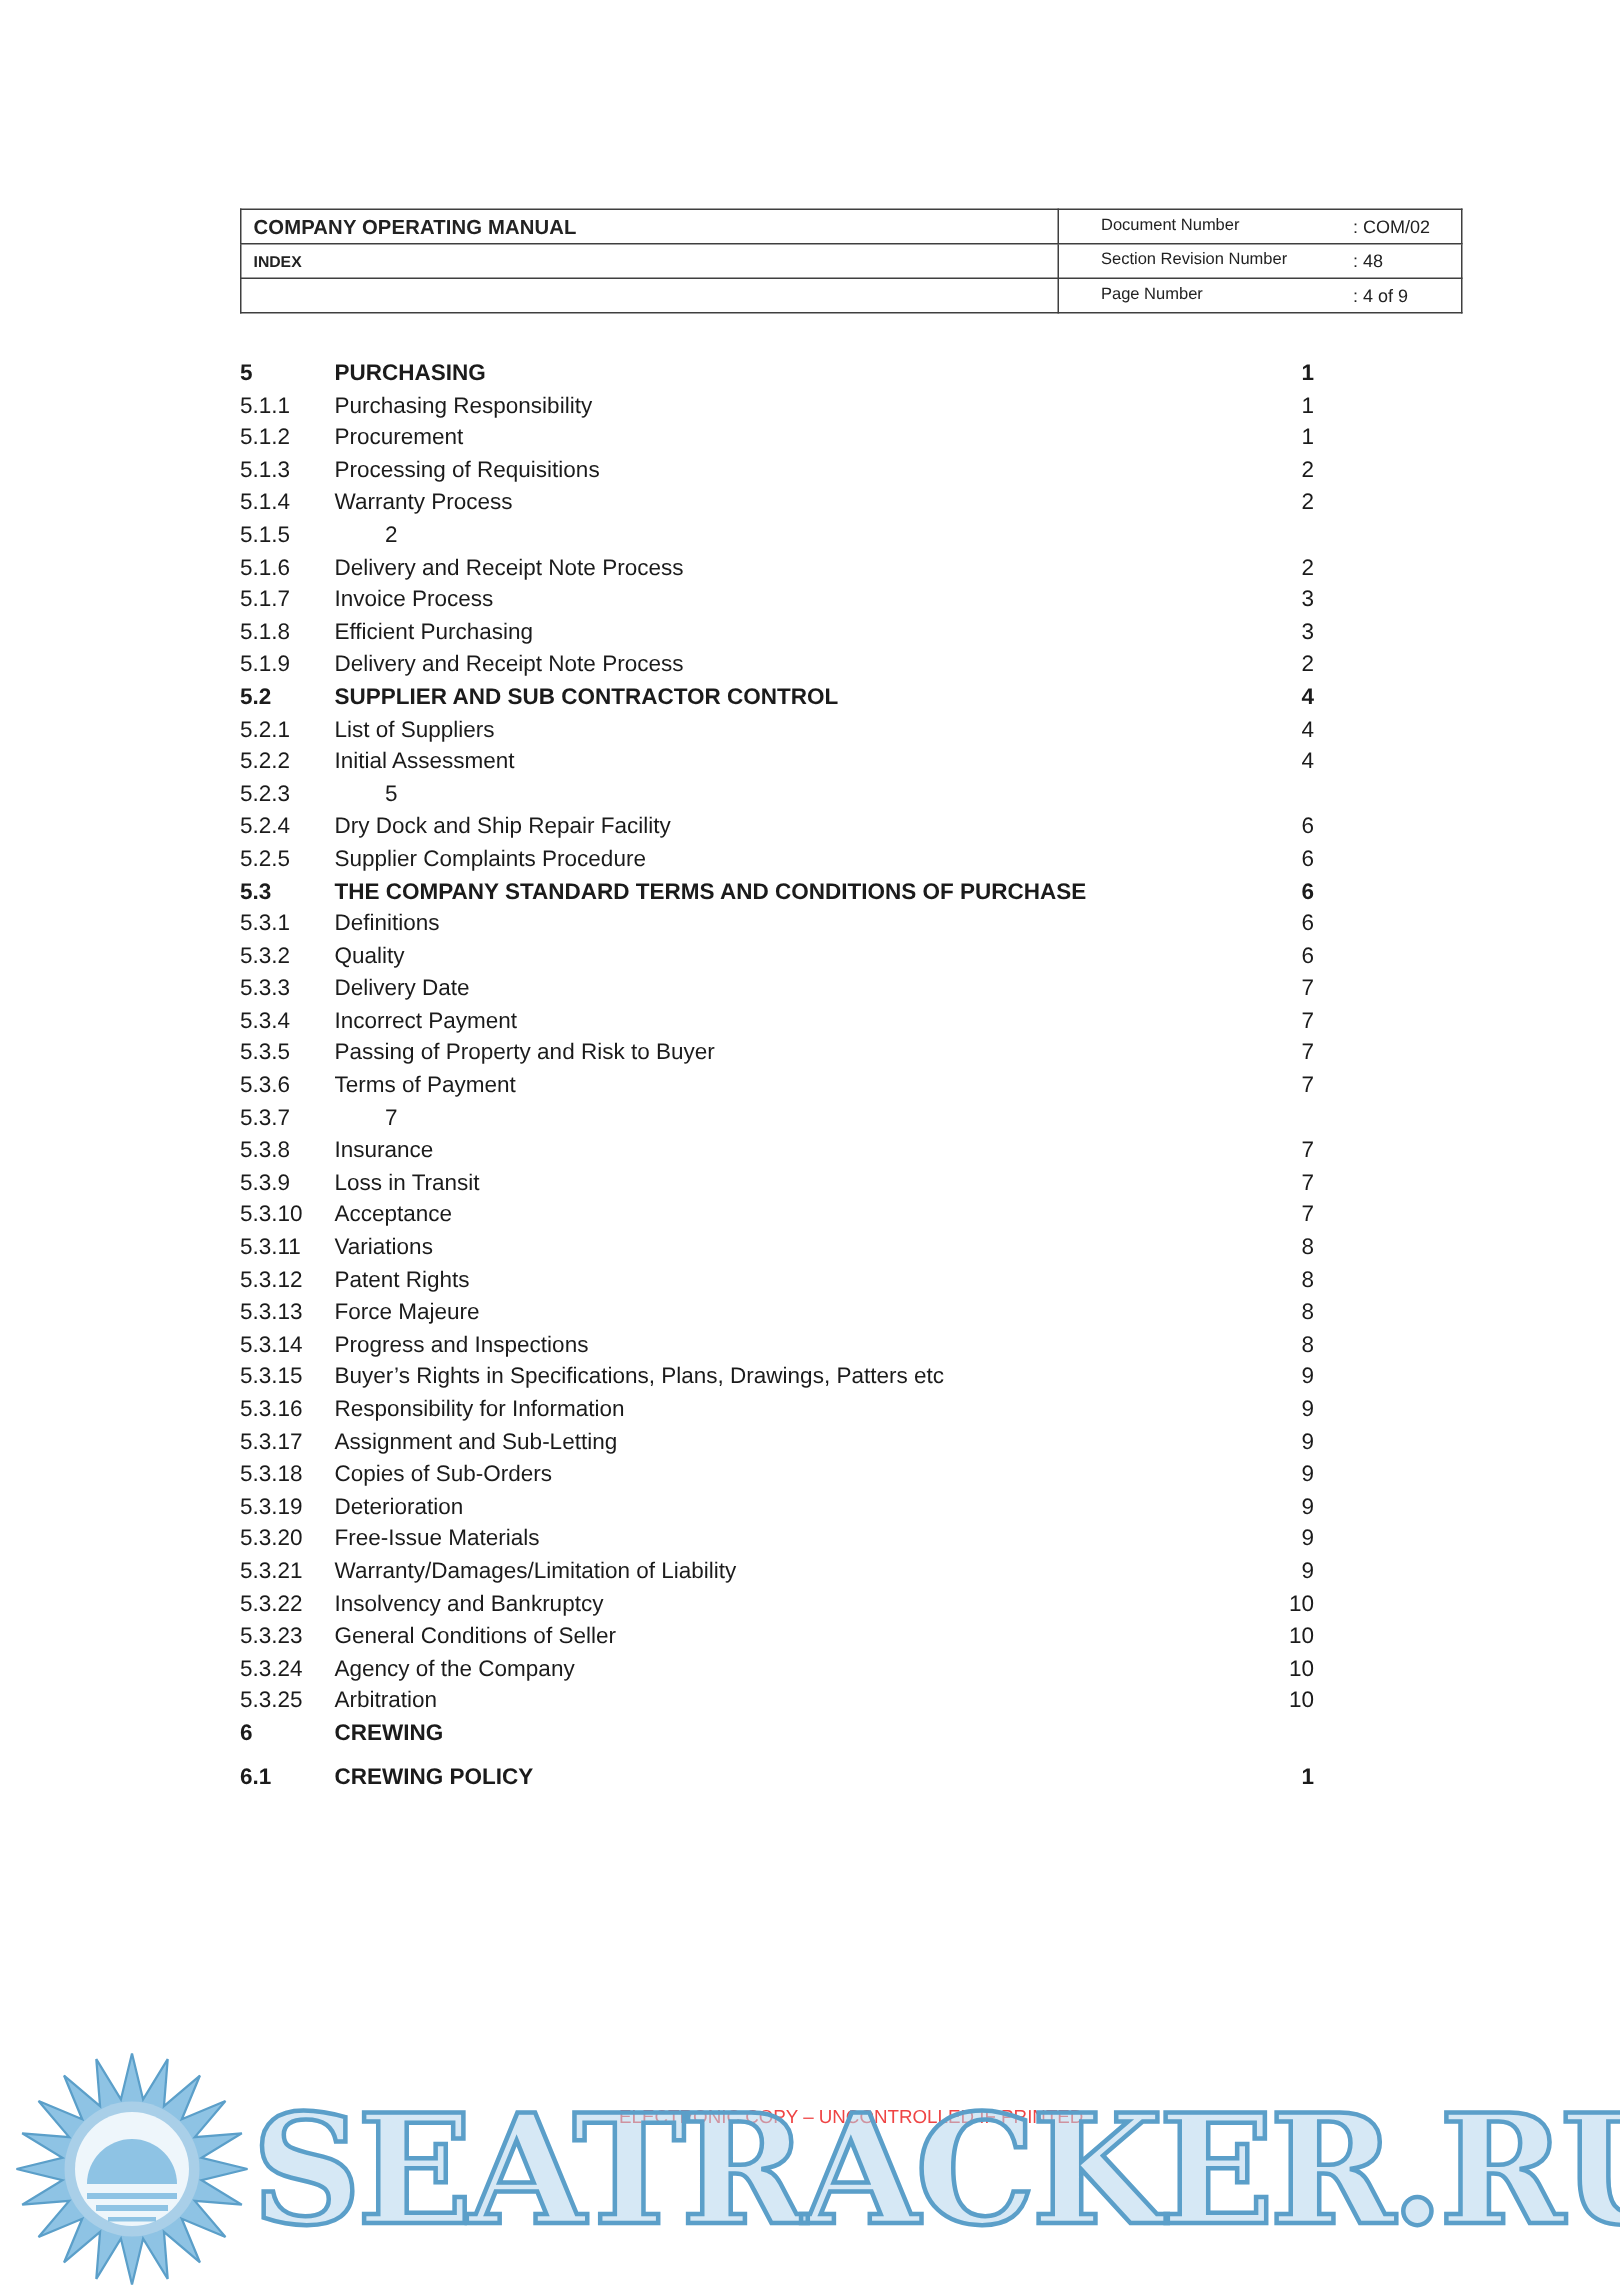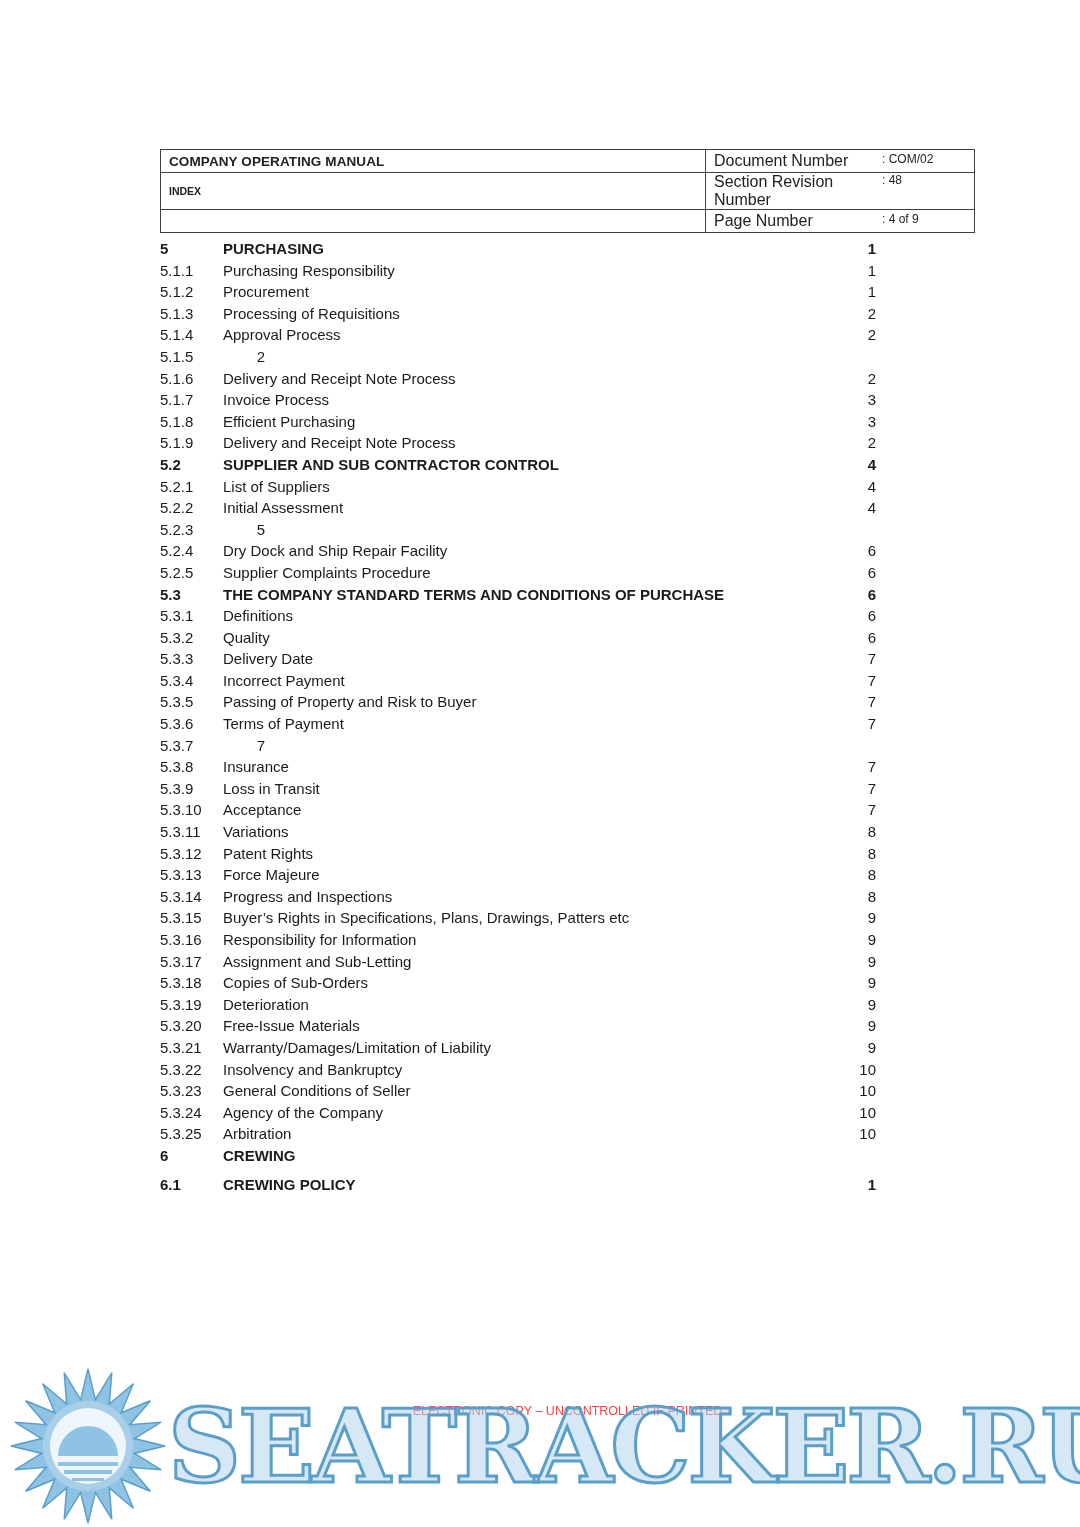--- a/index.html
+++ b/index.html
@@ -3,32 +3,32 @@
 <meta charset="utf-8">
 <style>
   html,body { margin:0; padding:0; background:#ffffff; }
   .page {
     position:relative; width:1080px; height:1527px; background:#ffffff;
     font-family:"Liberation Sans", sans-serif; color:#1b1b1b; overflow:hidden;
   }
 
   
   .hdr-table {
-    position:absolute; left:160px; top:149px; width:815px;
+    position:absolute; left:160px; top:139px; width:815px;
     border-collapse:collapse; table-layout:fixed;
   }
   .hdr-table td {
     border:1px solid #3f3f3f; height:22px; padding:0 8px; vertical-align:middle;
     font-size:12px; color:#222;
   }
   .hdr-table .c-left { width:528px; }
   .hdr-title { font-weight:bold; font-size:13.5px; letter-spacing:0.1px; }
   .hdr-sub   { font-weight:bold; font-size:10.5px; }
   .hdr-field { display:flex; }
-  .hdr-field .lbl { flex:0 0 168px; font-size:16px; }
+  .hdr-field .lbl { flex:0 0 168px; font-size:11px;margin-left:20px; }
   .hdr-field .val { font-size:12px; }
 
   
   .toc {
     position:absolute; left:160px; top:212px; width:716px; padding-top:26px;
   }
   .toc-row { display:flex; line-height:21.6px; font-size:15px; }
   .toc-num   { flex:0 0 63px; }
   .toc-title { flex:1 1 auto; padding-right:8px; }
   .toc-page  { flex:0 0 42px; text-align:right; }
@@ -110,21 +110,21 @@
         <span class="toc-title">Procurement</span>
         <span class="toc-page">1</span>
       </div>
       <div class="toc-row">
         <span class="toc-num">5.1.3</span>
         <span class="toc-title">Processing of Requisitions</span>
         <span class="toc-page">2</span>
       </div>
       <div class="toc-row">
         <span class="toc-num">5.1.4</span>
-        <span class="toc-title">Approval Process</span>
+        <span class="toc-title">Warranty Process</span>
         <span class="toc-page">2</span>
       </div>
       <div class="toc-row">
         <span class="toc-num">5.1.5</span>
         <span class="toc-page">2</span>
       </div>
       <div class="toc-row">
         <span class="toc-num">5.1.6</span>
         <span class="toc-title">Delivery and Receipt Note Process</span>
         <span class="toc-page">2</span>

